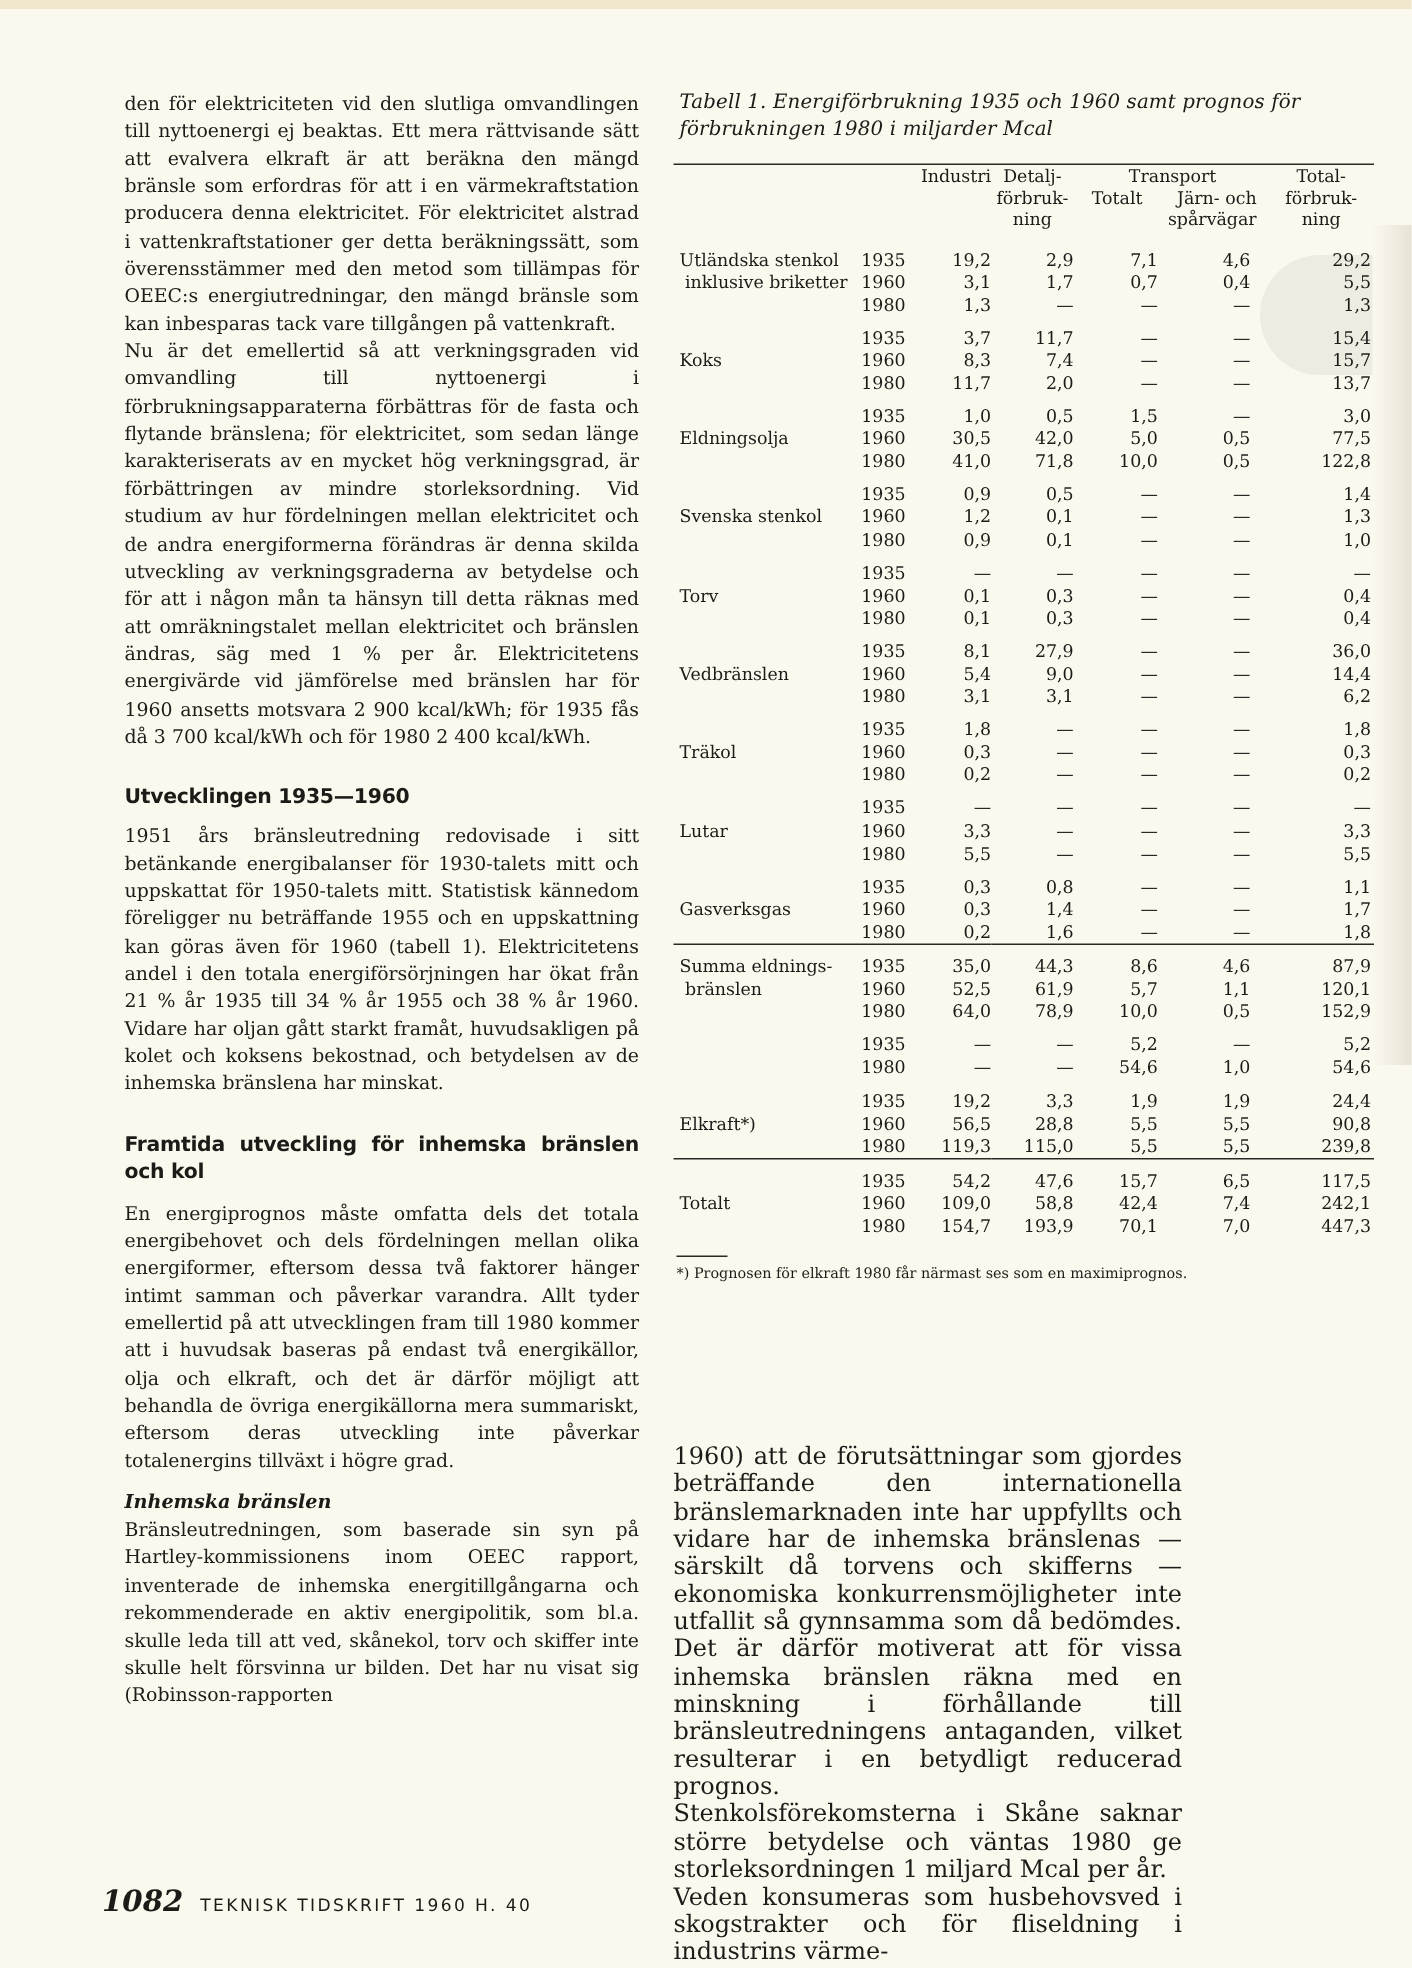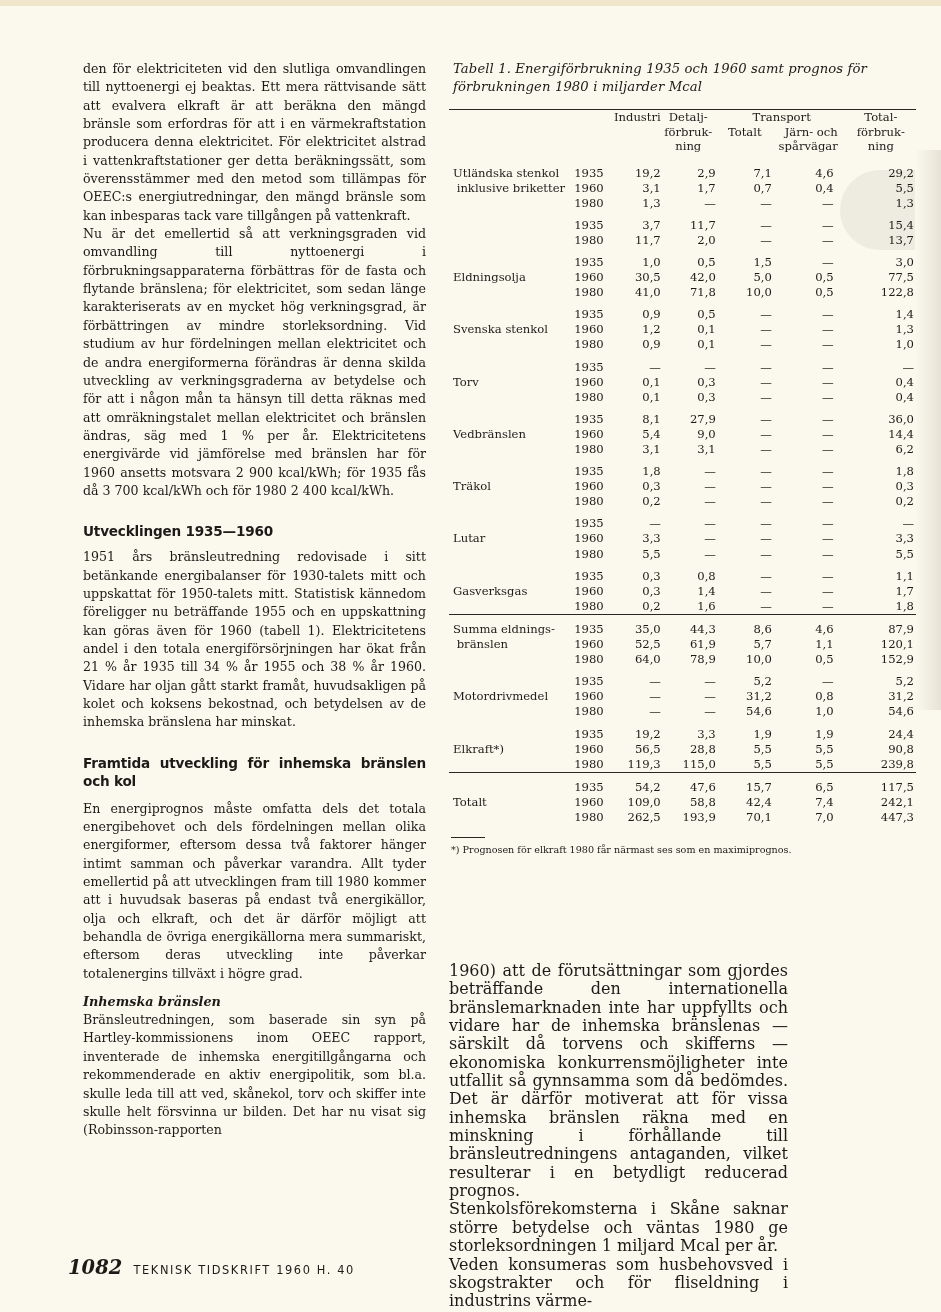--- a/index.html
+++ b/index.html
@@ -155,20 +155,29 @@
         <tr class="grp-first">
           <td class="c-label"></td>
           <td class="c-year">1935</td>
           <td class="c-num c-ind">3,7</td>
           <td class="c-num c-det">11,7</td>
           <td class="c-num c-tot" style="padding-right: 6px;">—</td>
           <td class="c-num c-jarn" style="padding-right: 14px;">—</td>
           <td class="c-num c-total">15,4</td>
         </tr>
         <tr>
+          <td class="c-label">Koks</td>
+          <td class="c-year">1960</td>
+          <td class="c-num c-ind">8,3</td>
+          <td class="c-num c-det">7,4</td>
+          <td class="c-num c-tot" style="padding-right: 6px;">—</td>
+          <td class="c-num c-jarn" style="padding-right: 14px;">—</td>
+          <td class="c-num c-total">15,7</td>
+        </tr>
+        <tr>
           <td class="c-label"></td>
           <td class="c-year">1980</td>
           <td class="c-num c-ind">11,7</td>
           <td class="c-num c-det">2,0</td>
           <td class="c-num c-tot" style="padding-right: 6px;">—</td>
           <td class="c-num c-jarn" style="padding-right: 14px;">—</td>
           <td class="c-num c-total">13,7</td>
         </tr>
         <tr class="grp-first">
           <td class="c-label"></td>
@@ -389,29 +398,20 @@
         <tr class="grp-first">
           <td class="c-label"></td>
           <td class="c-year">1935</td>
           <td class="c-num c-ind">—</td>
           <td class="c-num c-det">—</td>
           <td class="c-num c-tot" style="padding-right: 6px;">5,2</td>
           <td class="c-num c-jarn" style="padding-right: 14px;">—</td>
           <td class="c-num c-total">5,2</td>
         </tr>
         <tr>
-          <td class="c-label">Motordrivmedel</td>
-          <td class="c-year">1960</td>
-          <td class="c-num c-ind">—</td>
-          <td class="c-num c-det">—</td>
-          <td class="c-num c-tot" style="padding-right: 6px;">31,2</td>
-          <td class="c-num c-jarn" style="padding-right: 14px;">0,8</td>
-          <td class="c-num c-total">31,2</td>
-        </tr>
-        <tr>
           <td class="c-label"></td>
           <td class="c-year">1980</td>
           <td class="c-num c-ind">—</td>
           <td class="c-num c-det">—</td>
           <td class="c-num c-tot" style="padding-right: 6px;">54,6</td>
           <td class="c-num c-jarn" style="padding-right: 14px;">1,0</td>
           <td class="c-num c-total">54,6</td>
         </tr>
         <tr class="grp-first">
           <td class="c-label"></td>
@@ -454,21 +454,21 @@
           <td class="c-year">1960</td>
           <td class="c-num c-ind">109,0</td>
           <td class="c-num c-det">58,8</td>
           <td class="c-num c-tot" style="padding-right: 6px;">42,4</td>
           <td class="c-num c-jarn" style="padding-right: 14px;">7,4</td>
           <td class="c-num c-total">242,1</td>
         </tr>
         <tr>
           <td class="c-label"></td>
           <td class="c-year">1980</td>
-          <td class="c-num c-ind">262,5</td>
+          <td class="c-num c-ind">154,7</td>
           <td class="c-num c-det">193,9</td>
           <td class="c-num c-tot" style="padding-right: 6px;">70,1</td>
           <td class="c-num c-jarn" style="padding-right: 14px;">7,0</td>
           <td class="c-num c-total">447,3</td>
         </tr>
       </tbody>
   </table>
   <div class="footnote-rule"></div>
   <p class="footnote">*) Prognosen för elkraft 1980 får närmast ses som en maximiprognos.</p>
 </div>

